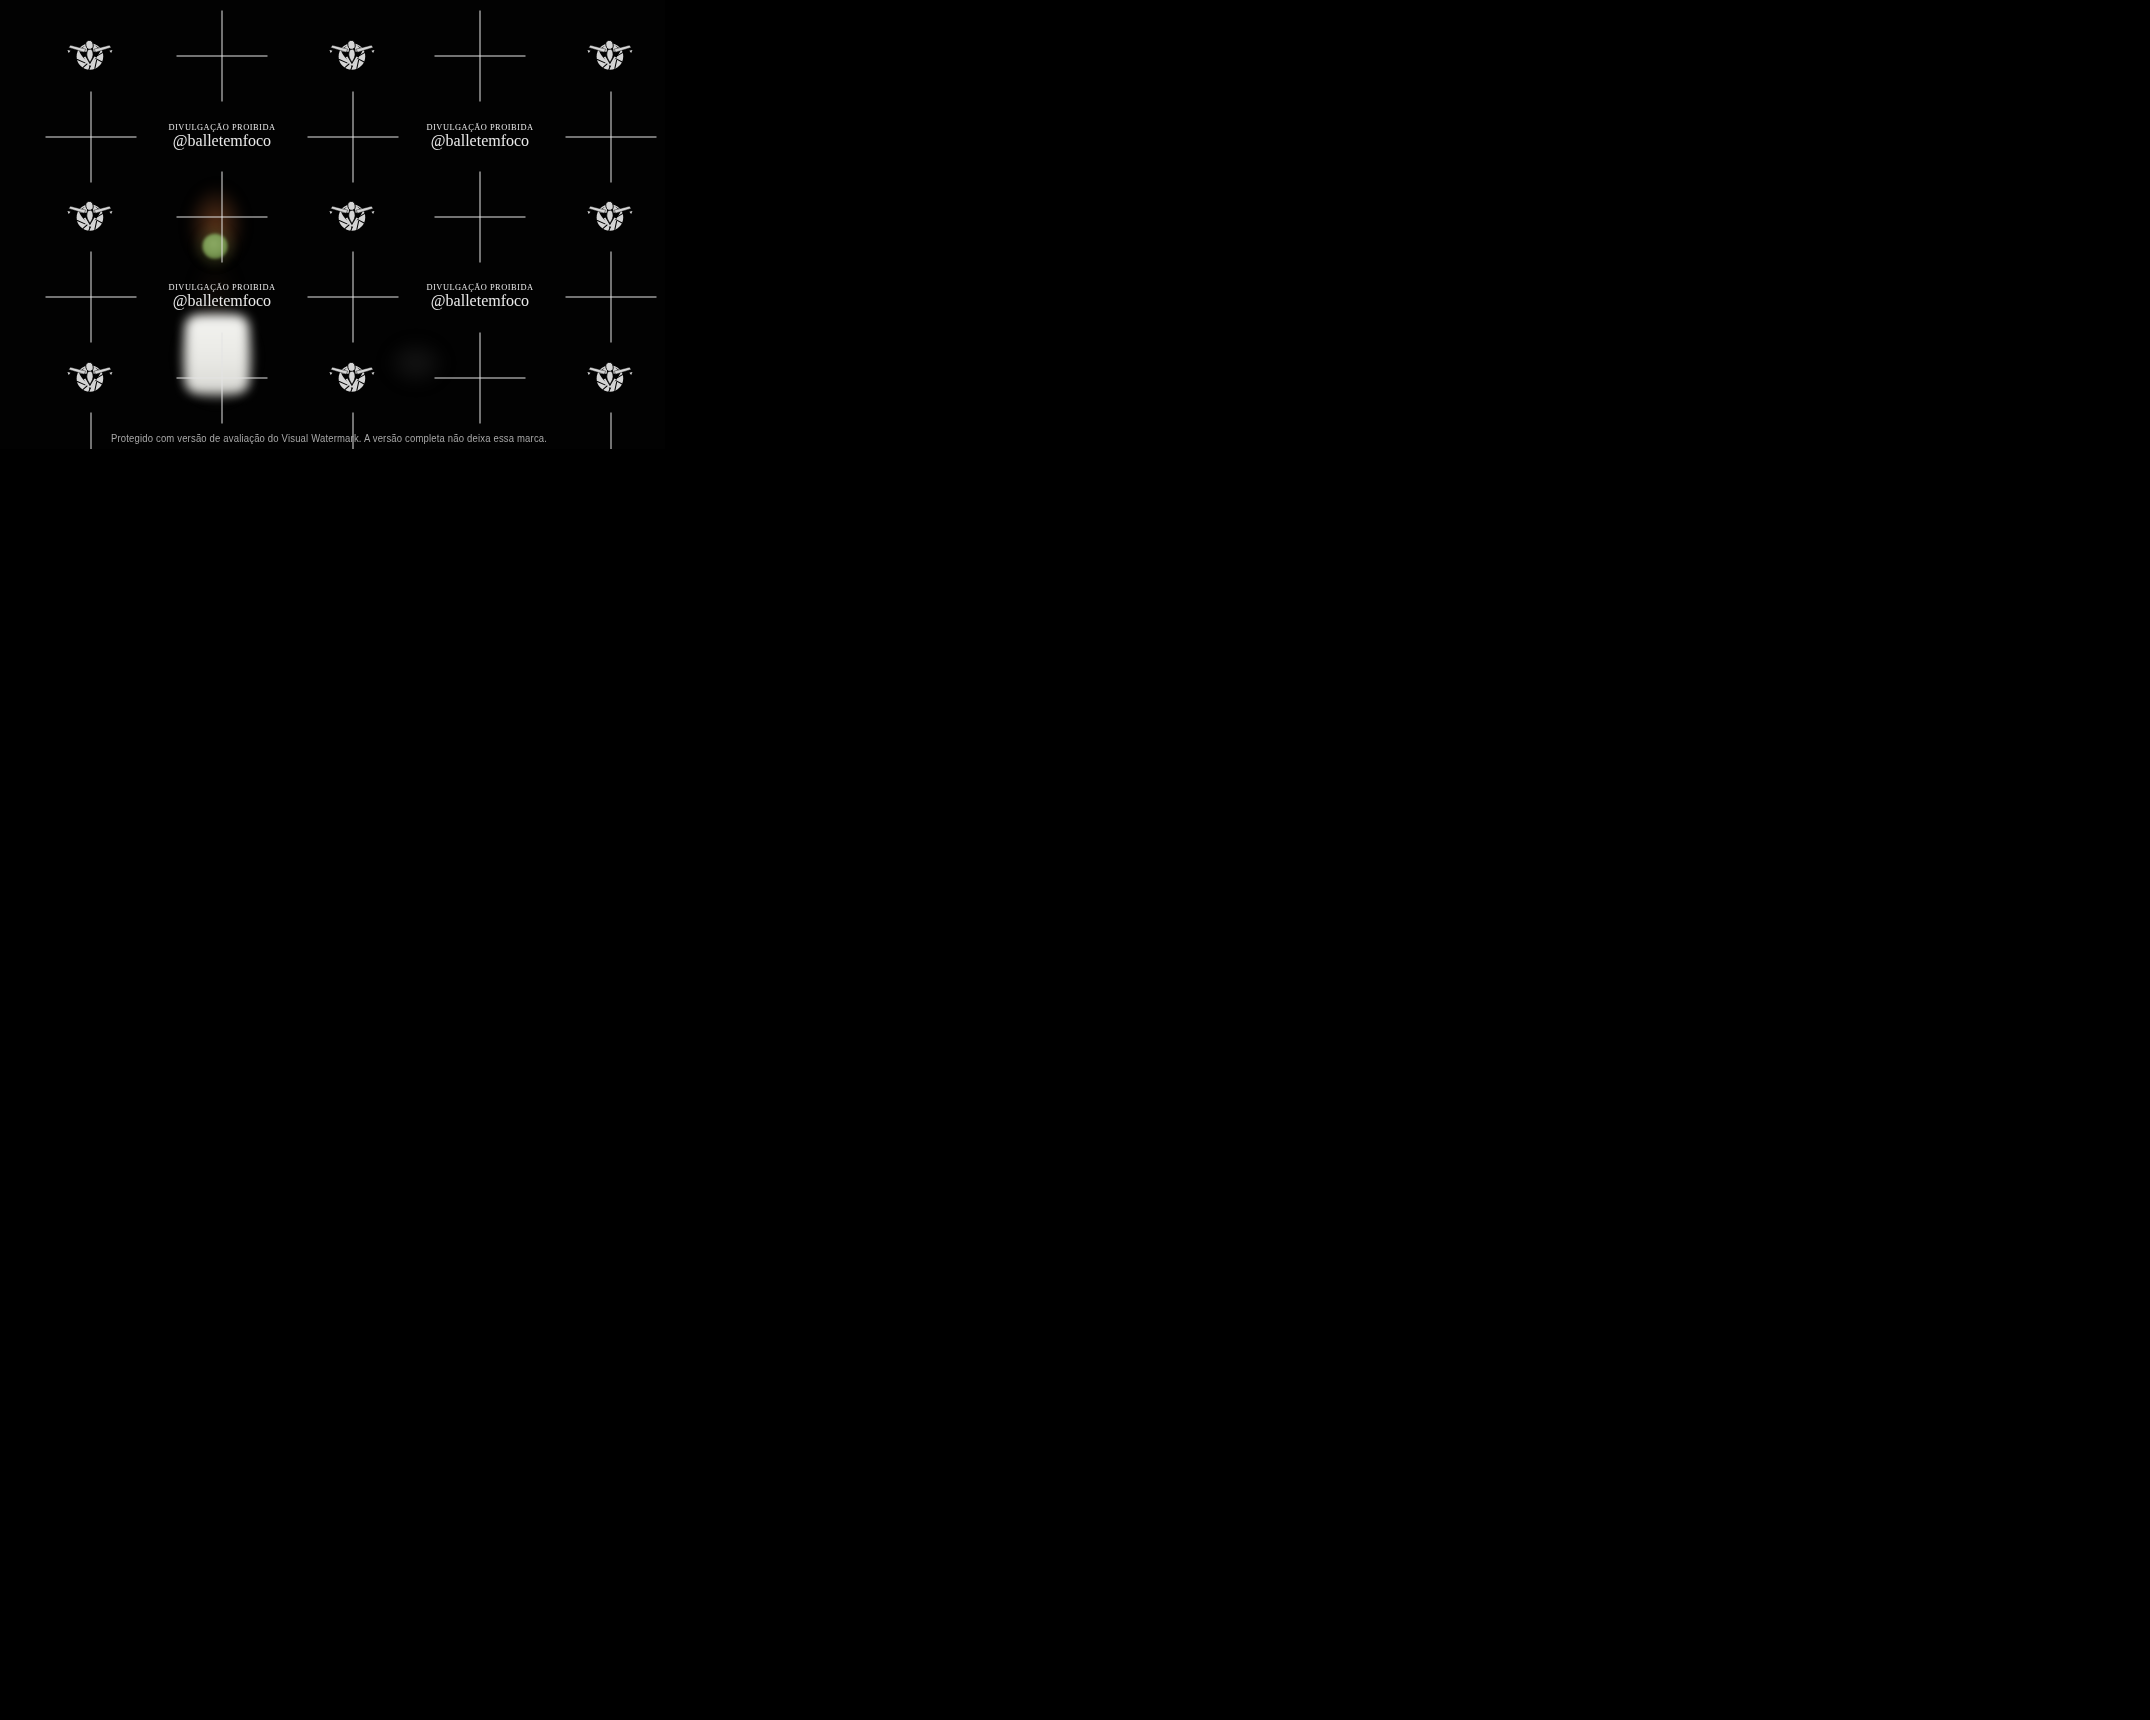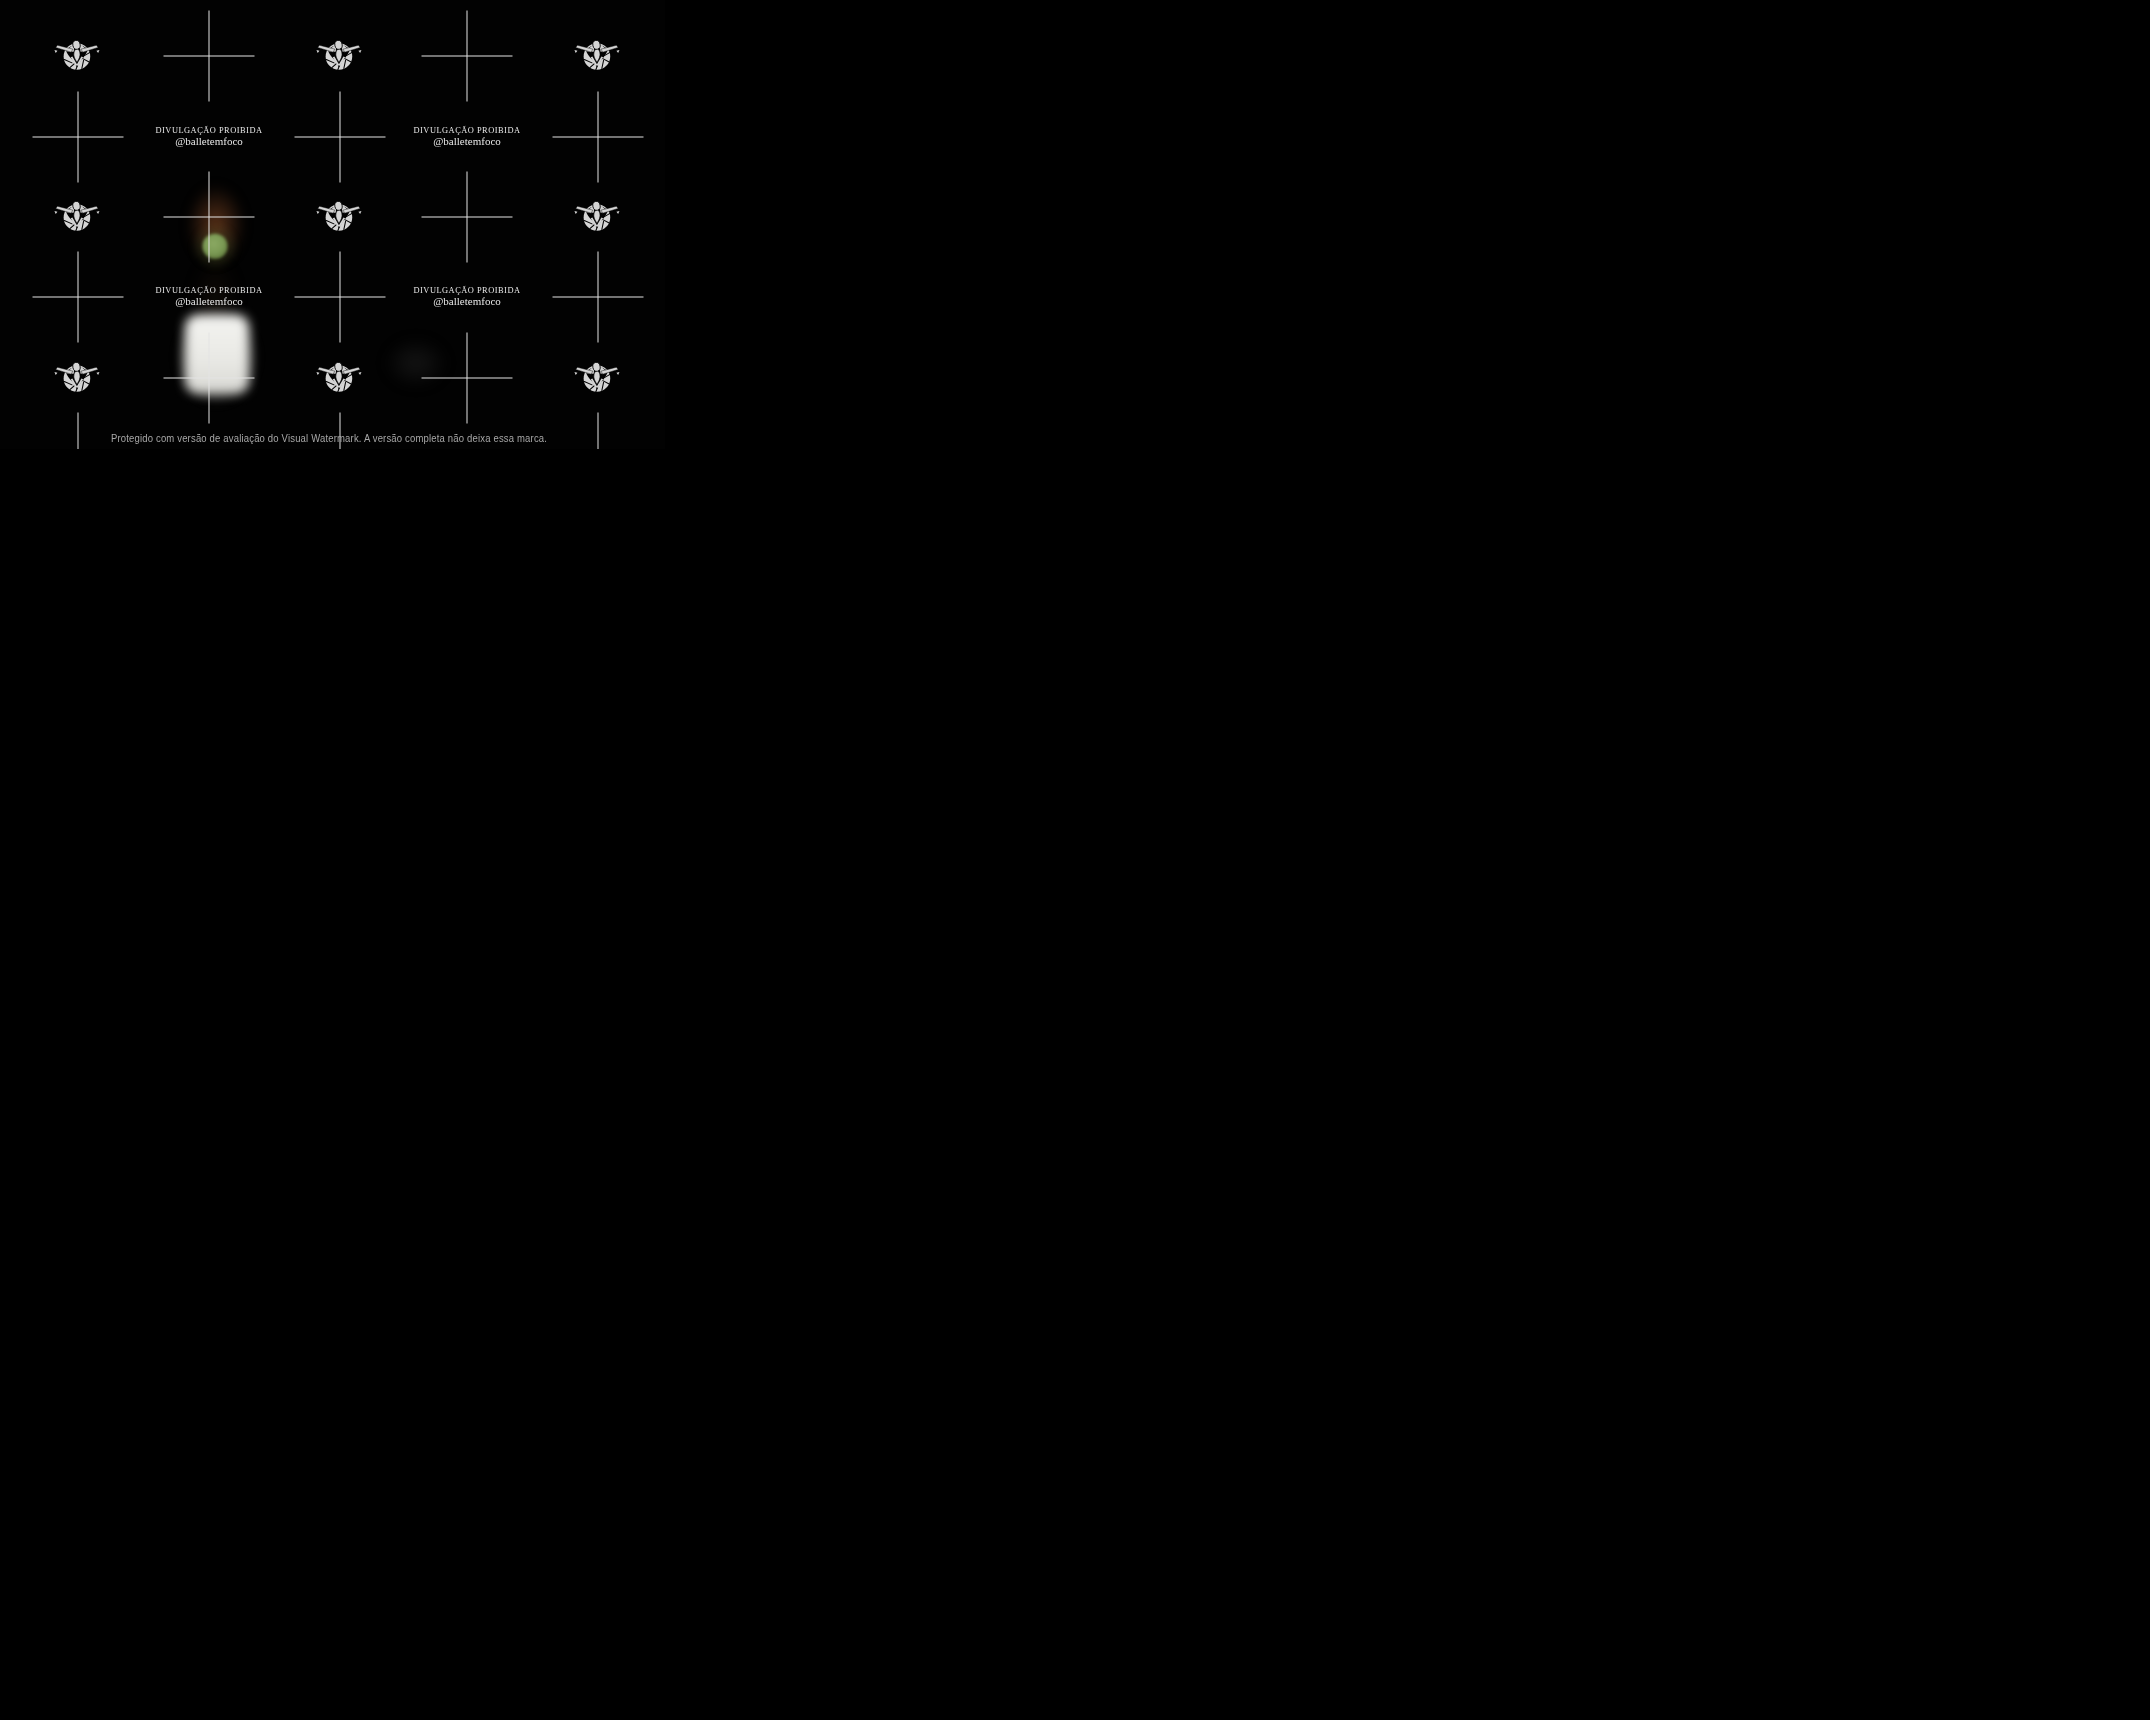--- a/index.html
+++ b/index.html
@@ -28,30 +28,30 @@
                    rgba(210,210,202,.28) 52%, rgba(120,120,115,.10) 70%, rgba(0,0,0,0) 78%);
         filter:blur(4.3px);}
   .blob-core{left:217px;top:354px;width:64px;height:79px;border-radius:13px;
         background:linear-gradient(180deg,#f3f3f0 0%,#e9e9e5 55%,#d8d8d3 100%);
         filter:blur(5.2px);}
   .patch{left:416px;top:363px;width:82px;height:65px;border-radius:50%;
         background:radial-gradient(50% 50%, rgba(34,34,34,.55), rgba(20,20,20,.25) 60%, rgba(0,0,0,0) 75%);
         filter:blur(6px);}
 
   
-  .wm{position:absolute;inset:0;z-index:2;filter:blur(0.2px);}
+  .wm{position:absolute;inset:0;z-index:2;filter:blur(0.2px);margin-left:13px;}
   .cross{position:absolute;width:91px;height:91px;transform:translate(-50%,-50%);}
   .cross i{display:block;position:absolute;background:var(--cross,#e3e3e3);}
   .cross .h{left:0;right:0;top:45px;height:0.9px;}
   .cross .v{top:0.4px;bottom:0.4px;left:45px;width:0.9px;}
   .logo{position:absolute;transform:translate(-50%,-50%);}
   .wm-text{position:absolute;transform:translate(-50%,-50%);text-align:center;
            color:var(--wm-text,#e9e9e9);white-space:nowrap;}
   .wm-text .l1{font-size:8.4px;letter-spacing:0.5px;}
-  .wm-text .l2{font-size:11px;margin-top:0.4px;}
+  .wm-text .l2{font-size:16px;margin-top:0.4px;}
 
   
   .notice{position:absolute;z-index:3;left:329px;top:432px;
           transform:translateX(-50%) scaleX(.85);transform-origin:center top;
           white-space:nowrap;font-family:"Liberation Sans",sans-serif;
           font-size:11.2px;letter-spacing:0.2px;color:var(--notice,#a8a8a8);}
 </style>
 </head>
 <body>
 

